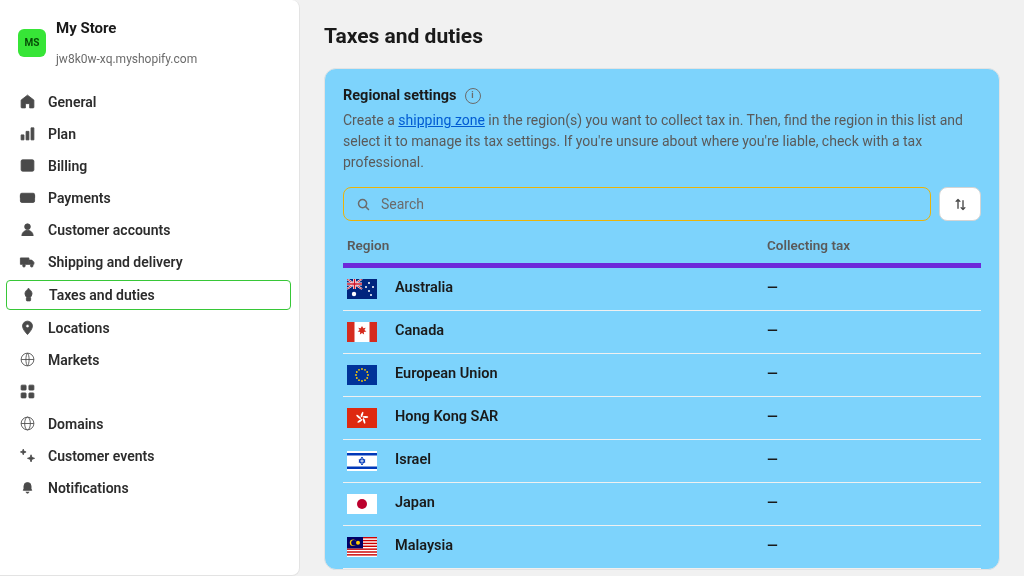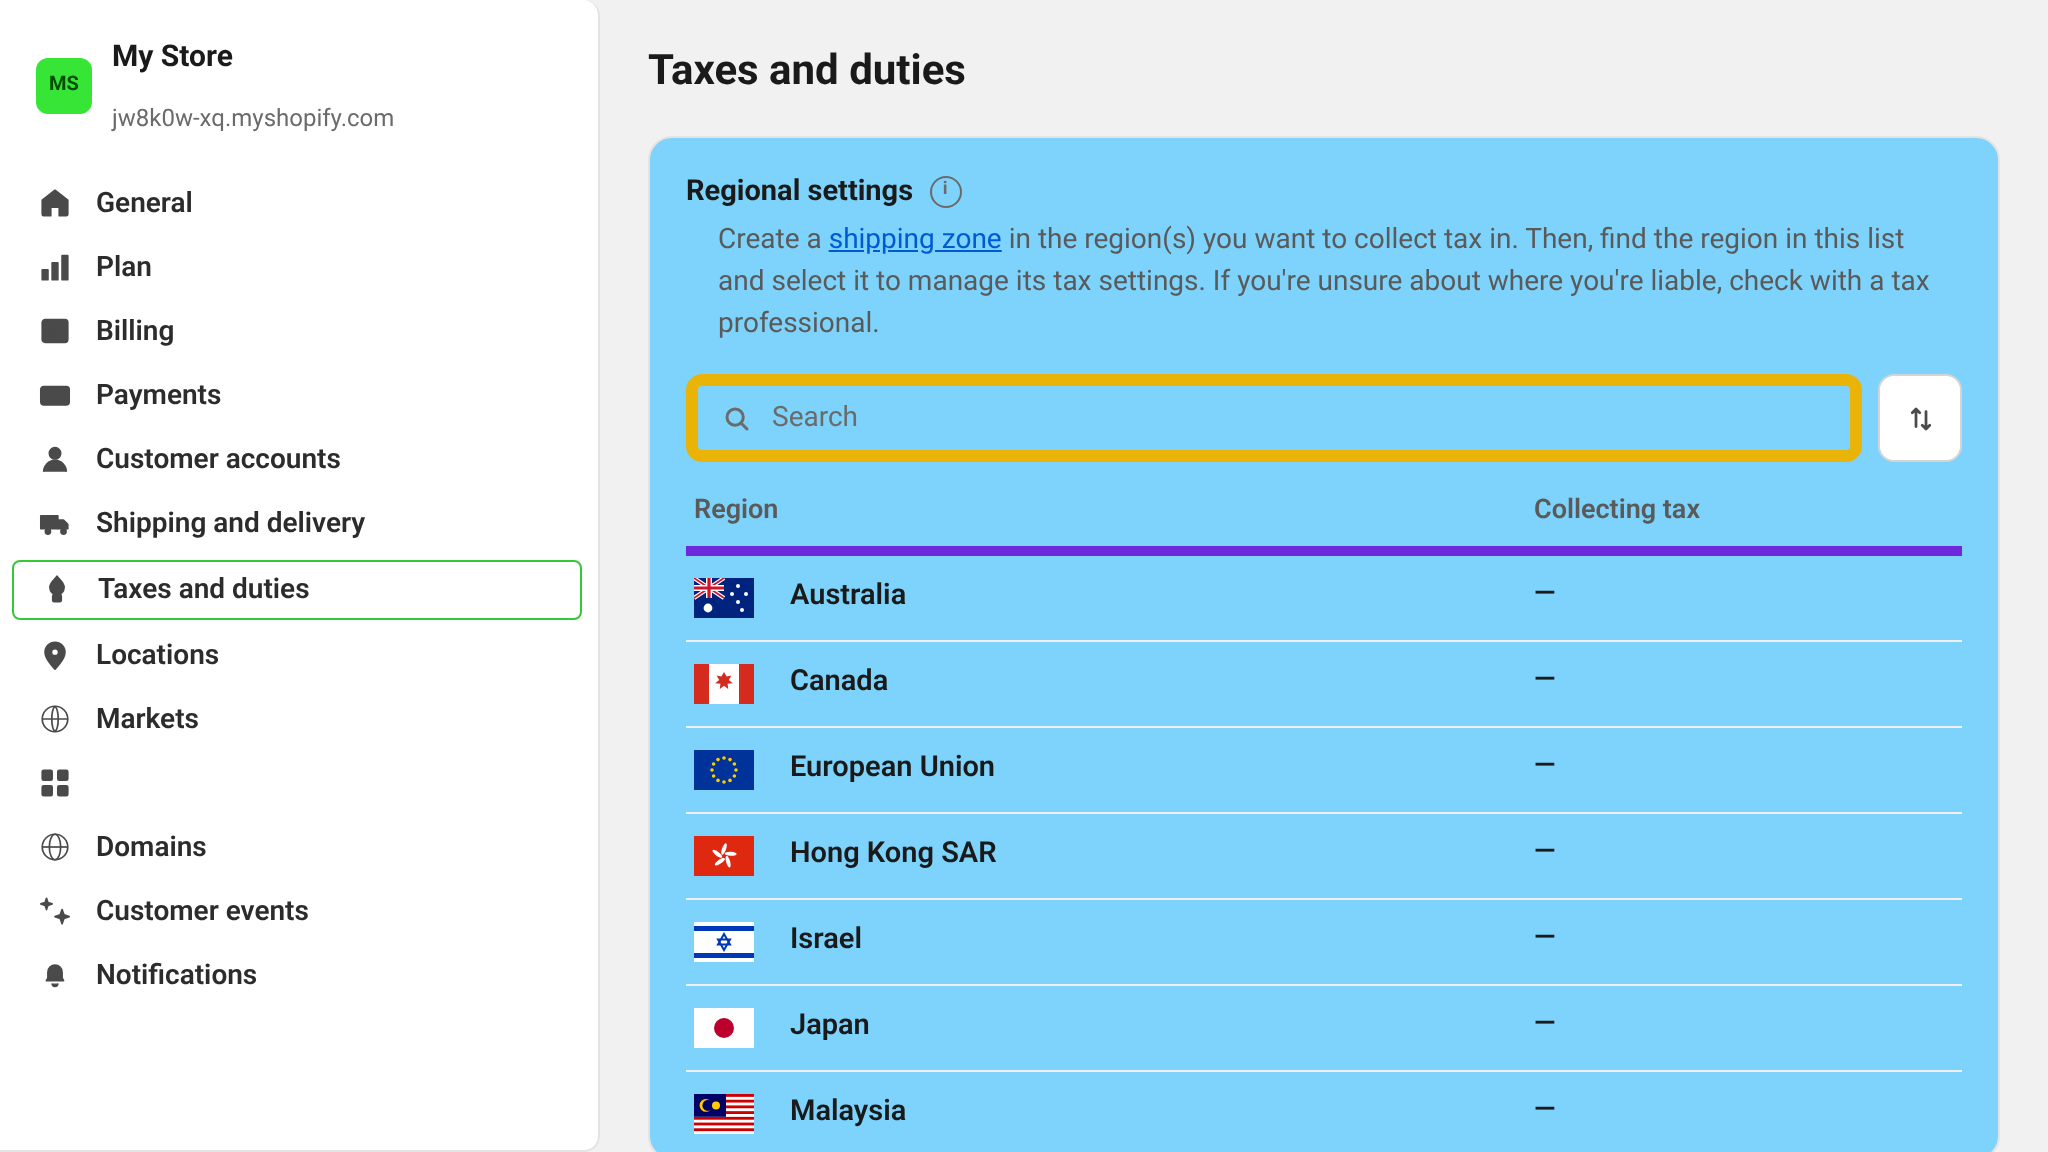--- a/index.html
+++ b/index.html
@@ -11,24 +11,24 @@
 .store-hdr .dom{color:#6b6b6b;font-size:12px;margin-top:15px}
 .navlist{margin-top:6px;overflow-y:auto}
 .nav-item{display:flex;align-items:center;gap:12px;padding:7px 18px;font-weight:600;font-size:14px;color:#2c2c2c;cursor:pointer}
 .nav-item .ic{width:18px;height:18px;display:flex;align-items:center;justify-content:center;color:#4a4a4a;flex:none}
 .nav-item.active{background:#fff;border:1.5px solid #37c737;border-radius:4px;margin:2px 6px;padding:5px 12px;width:calc(100% - 14px);box-sizing:border-box}
 .main{flex:1;padding:24px 24px 0;overflow:hidden;box-sizing:border-box}
 h1.page-title{margin:0 0 20px;font-size:21px;font-weight:700}
 .card{background:#7dd3fc;border:1px solid #e3e3e3;border-radius:12px;padding:18px 18px 0}
 .section-head{display:flex;align-items:center;gap:8px;font-weight:700;font-size:14.5px}
 .info-ic{width:14px;height:14px;border:1.3px solid #6b6b6b;border-radius:50%;display:inline-flex;align-items:center;justify-content:center;font-size:9px;color:#6b6b6b;line-height:1}
-.section-desc{color:#5a5a5a;margin:6px 16px 14px;line-height:1.5}
+.section-desc{color:#5a5a5a;margin:6px 0 14px;line-height:1.5}
 .section-desc a{color:#005bd3;text-decoration:underline}
 .search-row{display:flex;gap:8px;margin-bottom:6px}
-.search-box{flex:1;display:flex;align-items:center;gap:10px;border:6px solid #eab308;border-radius:8px;padding:8px 12px;color:#6b6b6b}
+.search-box{flex:1;display:flex;align-items:center;gap:10px;border:1px solid #eab308;border-radius:8px;padding:8px 12px;color:#6b6b6b}
 .sort-btn{width:40px;border:1px solid #d4d4d4;border-radius:8px;display:flex;align-items:center;justify-content:center;color:#4a4a4a;cursor:pointer;background:#fff}
 .table-head{display:flex;padding:10px 4px;color:#5a5a5a;font-size:13.5px;border-bottom:5px solid #6d28d9;font-weight:600}
 .th-region{flex:1}
 .th-tax{width:210px}
 .region-row{display:flex;align-items:flex-start;padding:11px 4px;border-bottom:1px solid #f0f0f0;cursor:pointer}
 .region-row .flag{width:30px;height:20px;border-radius:3px;margin-right:18px;flex:none}
 .region-row .label{flex:1;font-weight:600;font-size:14.5px}
 .region-row .tax{width:210px;color:#1a1a1a;font-weight:600}
 svg{display:block}
 </style>

